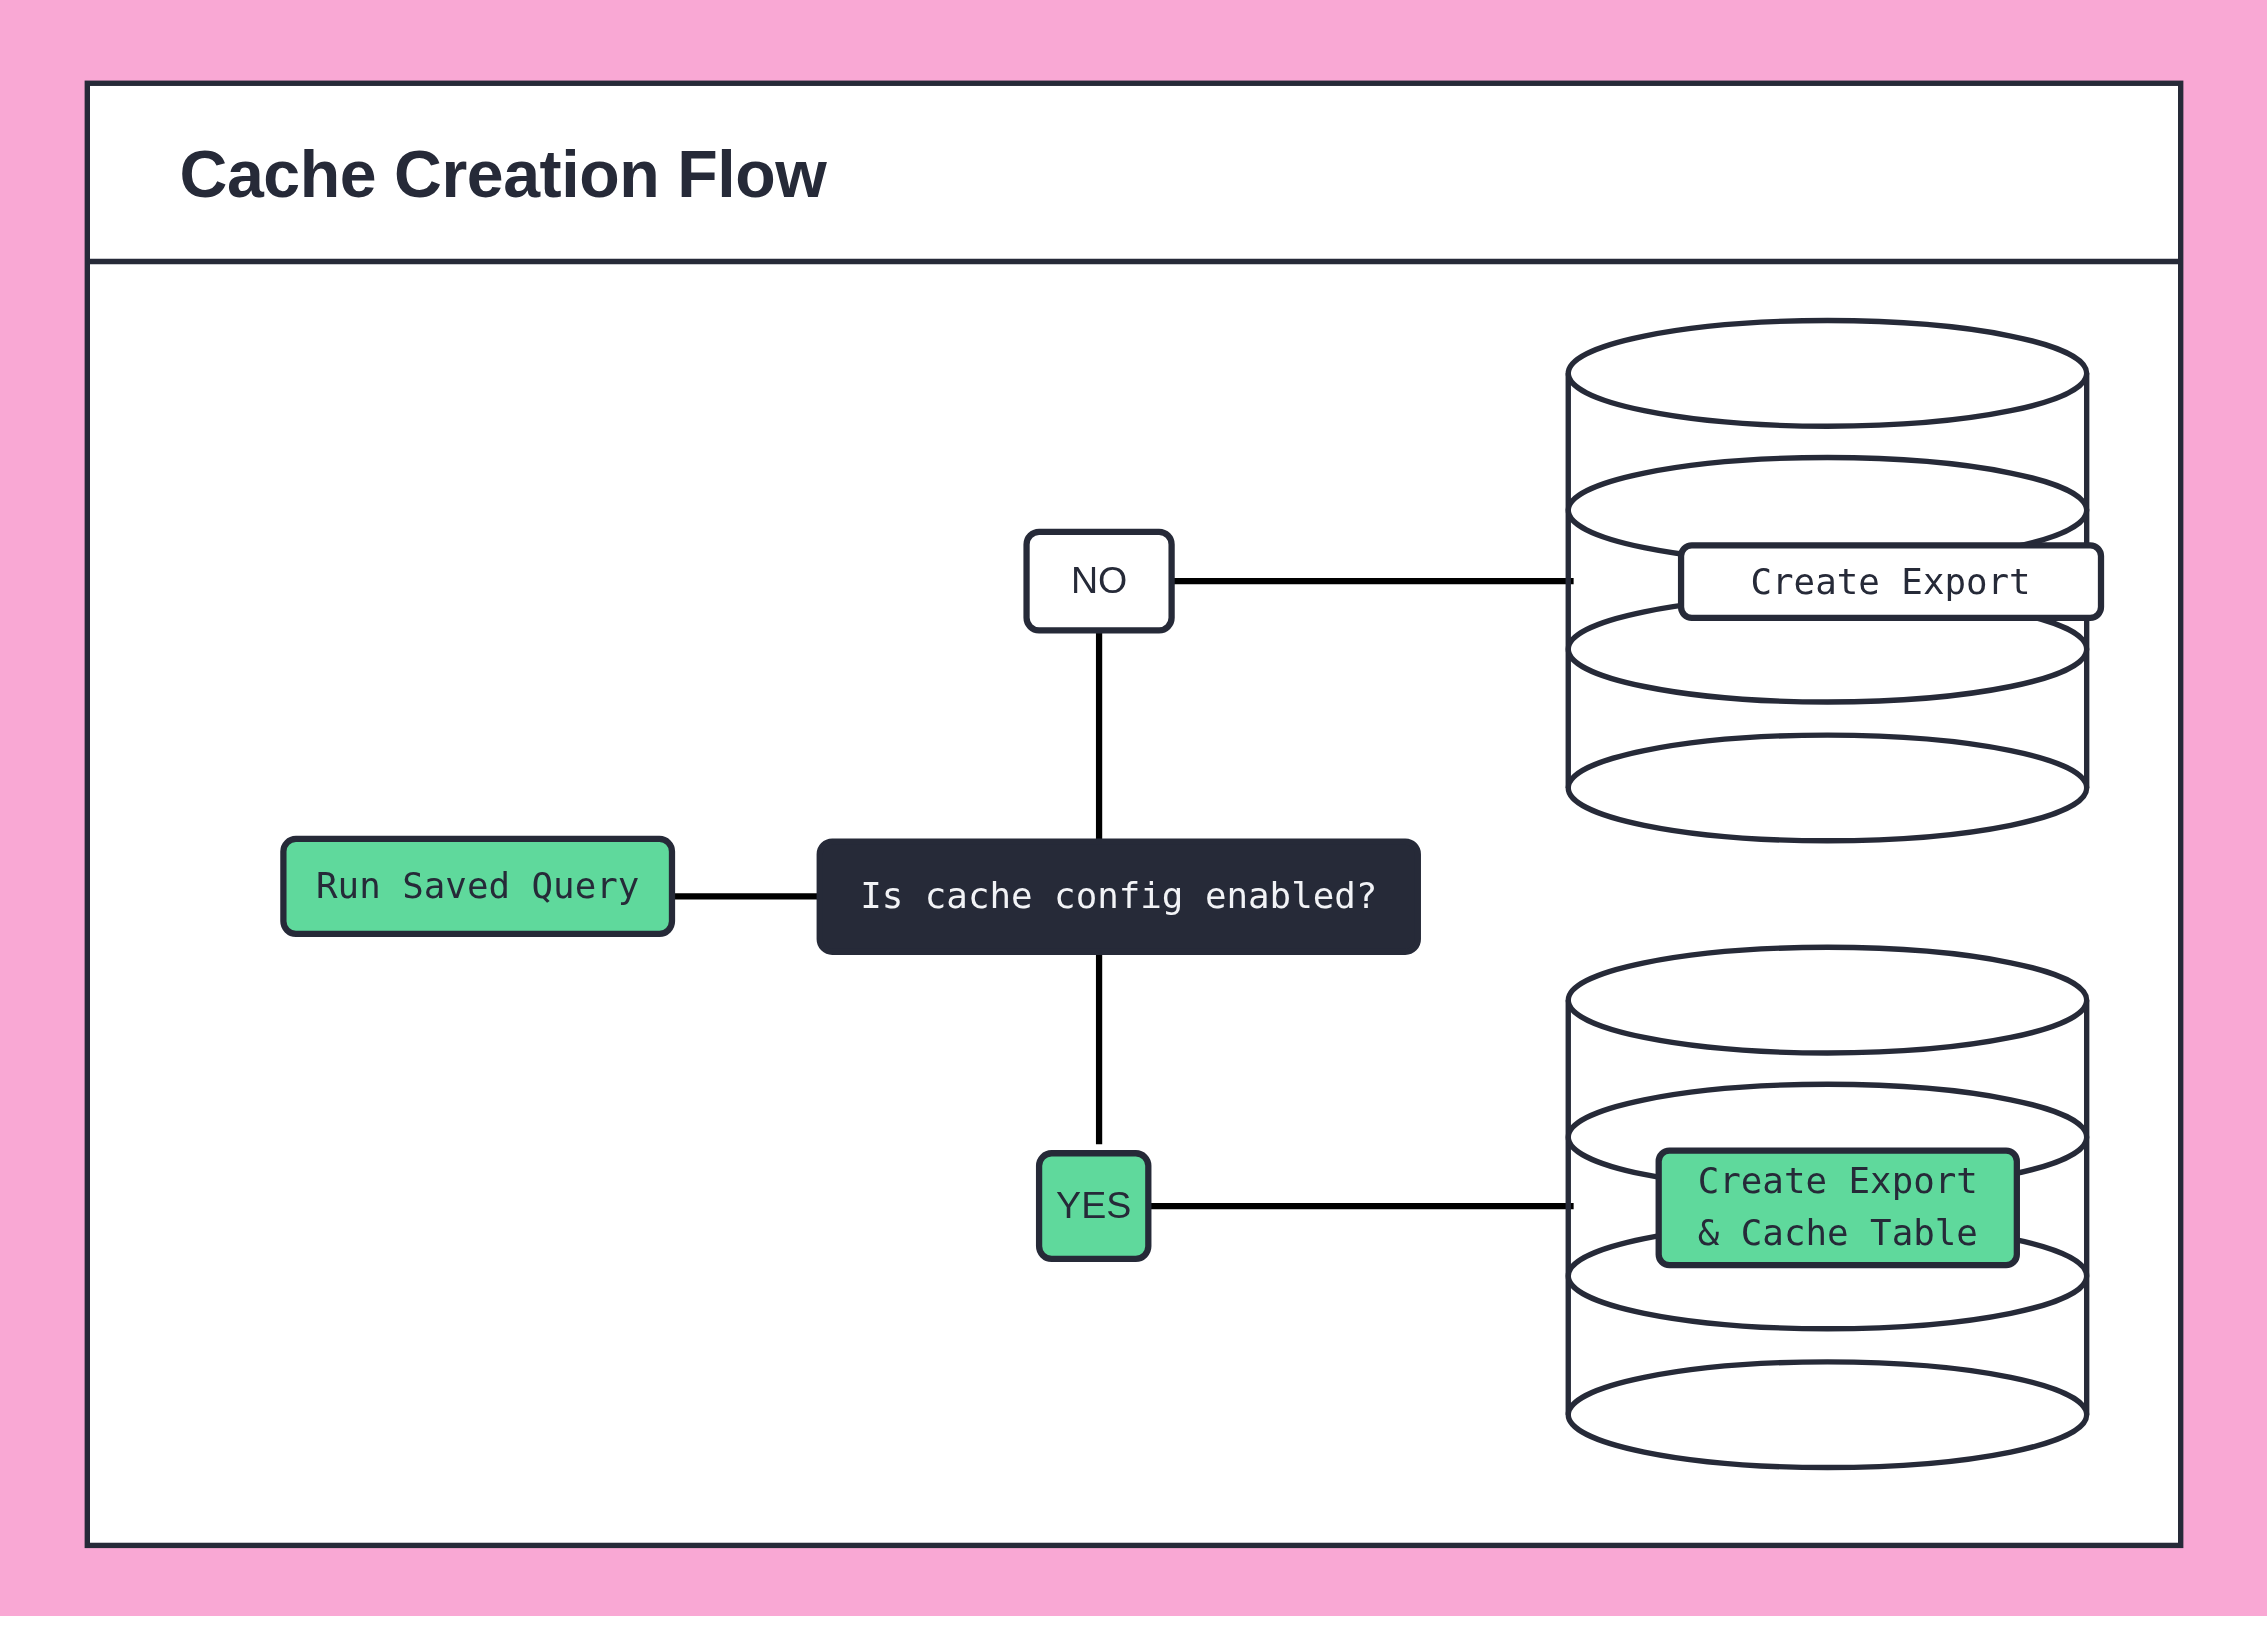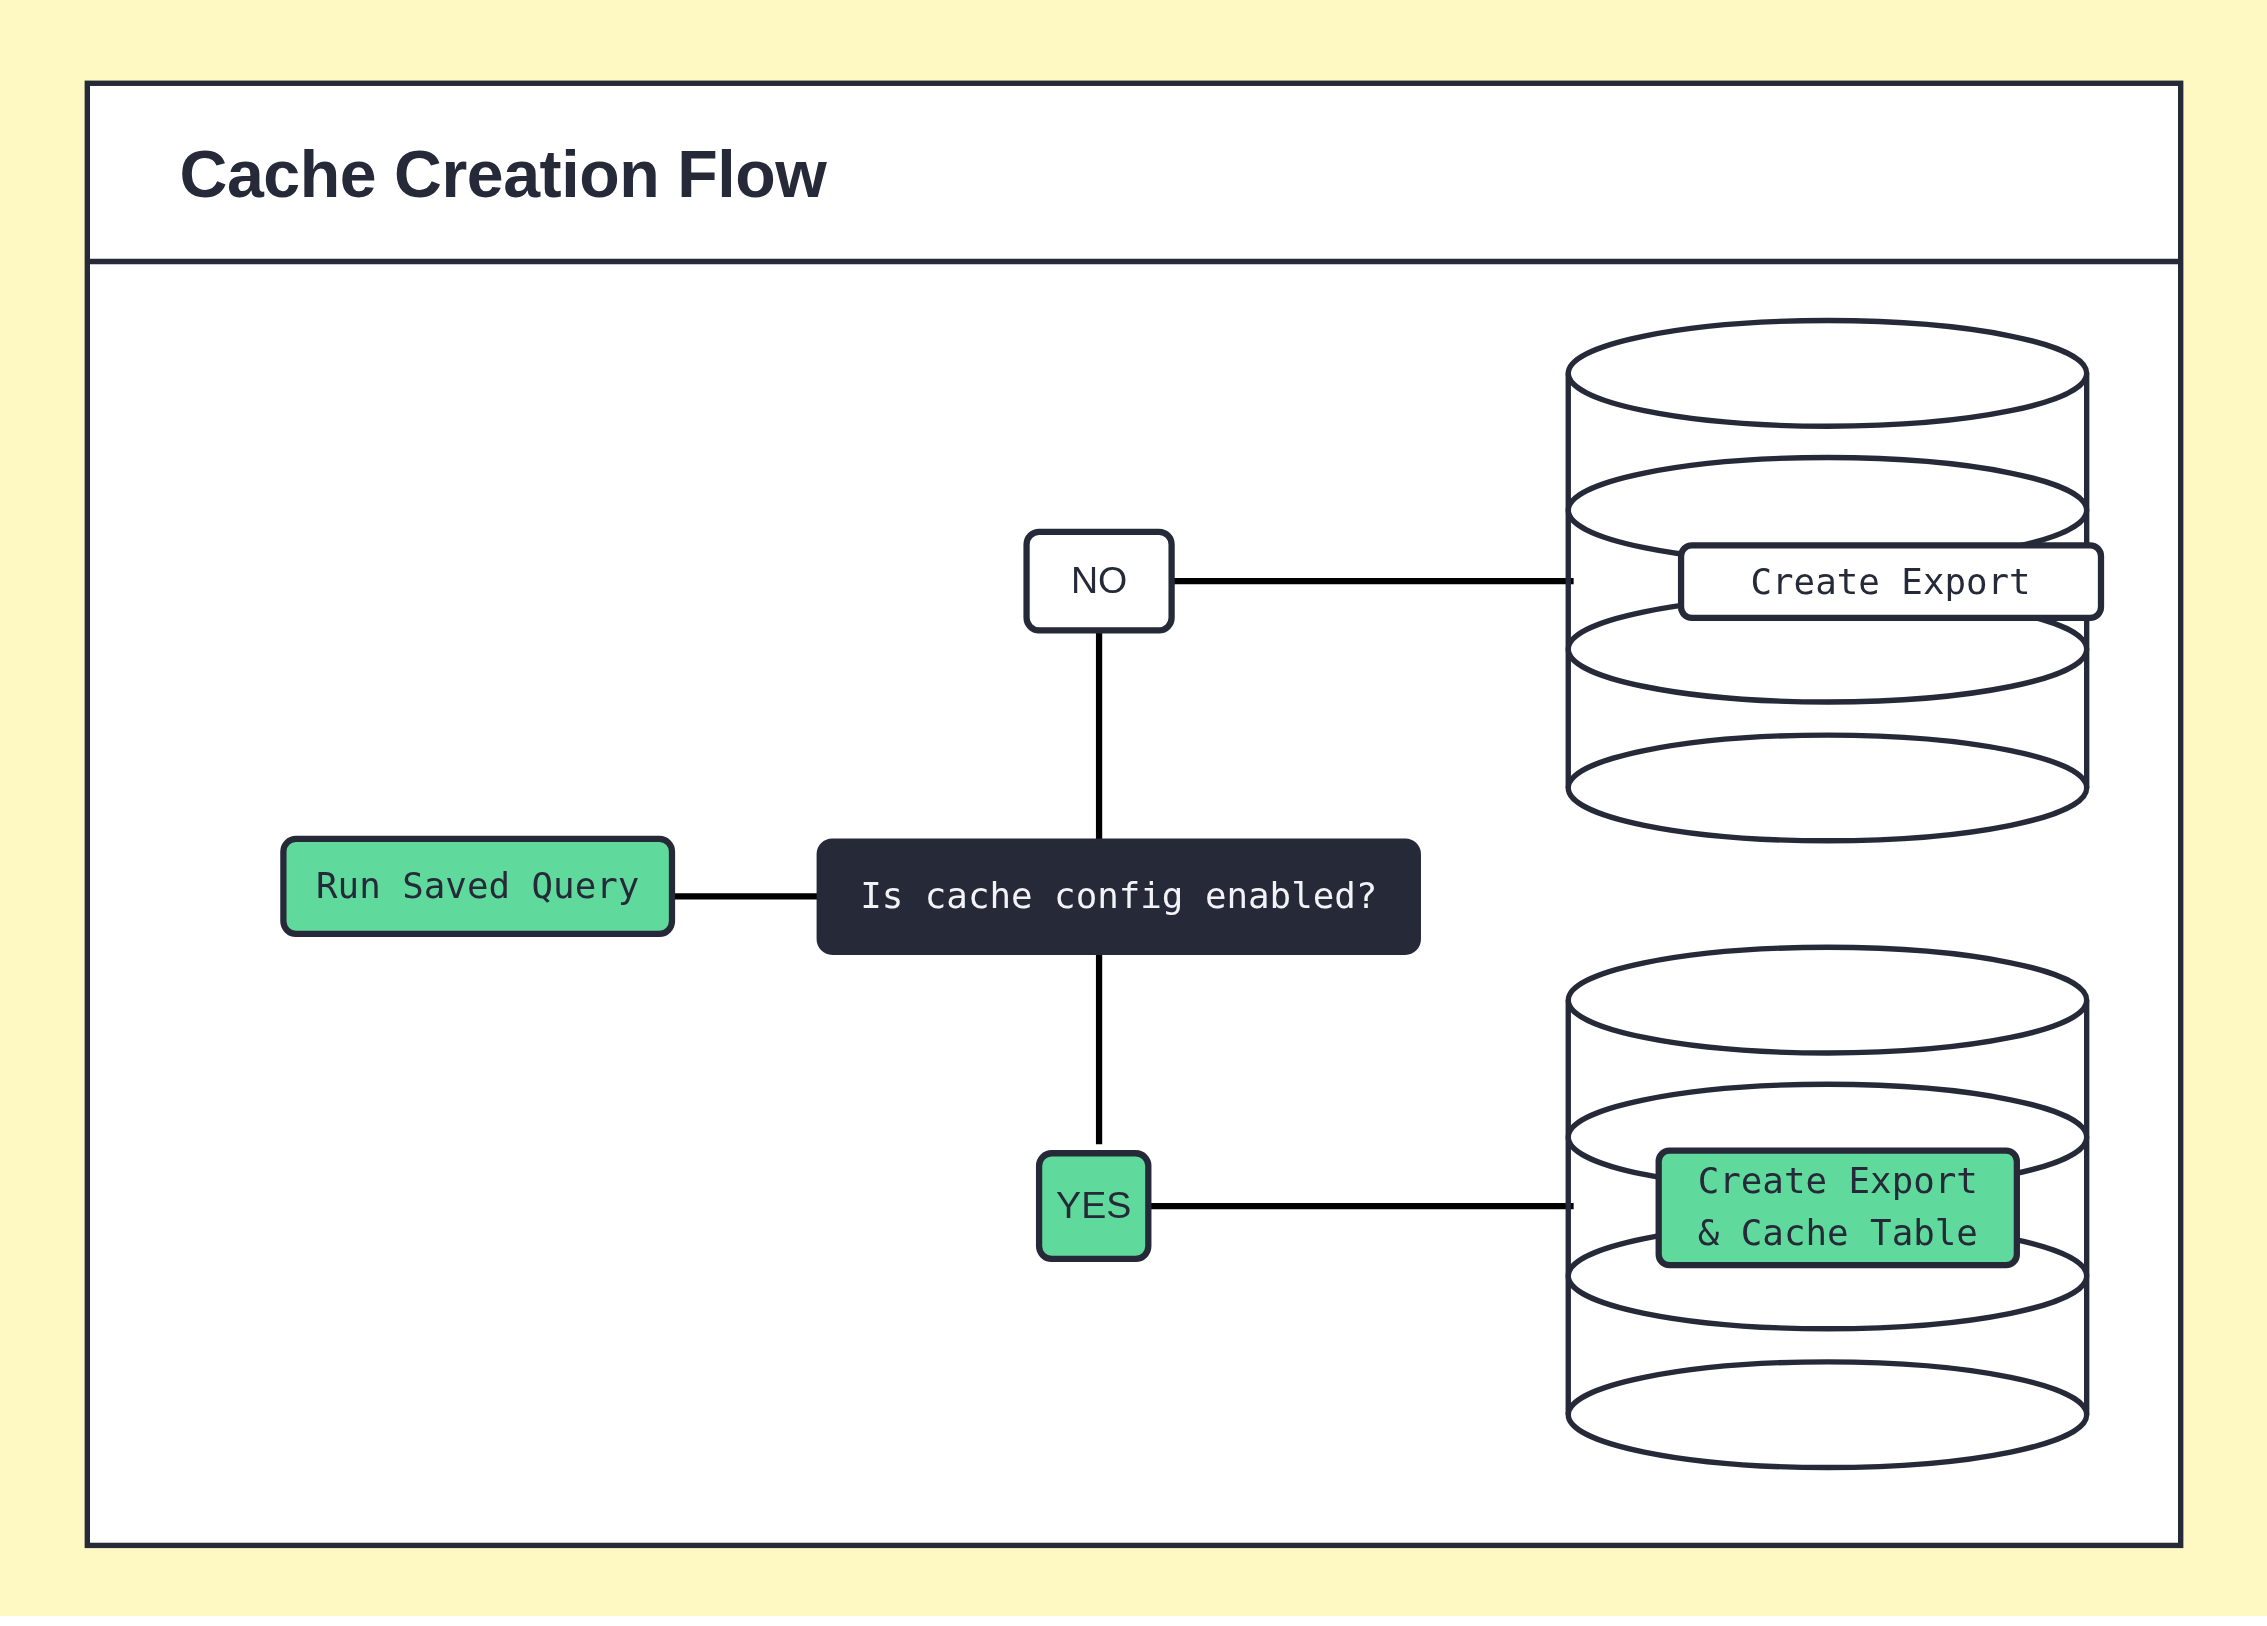--- a/index.html
+++ b/index.html
@@ -10,21 +10,21 @@
   body {
     width: 2268px;
     height: 1626px;
     font-family: "Liberation Sans", sans-serif;
     overflow: hidden;
   }
   #stage {
     position: relative;
     width: 2268px;
     height: 1616px;
-    background: #fef9c3;
+    background: #f9a8d4;
   }
   #diagram-svg {
     position: absolute;
     left: 0;
     top: 0;
     width: 2268px;
     height: 1626px;
     display: block;
   }
   .frame-line {

